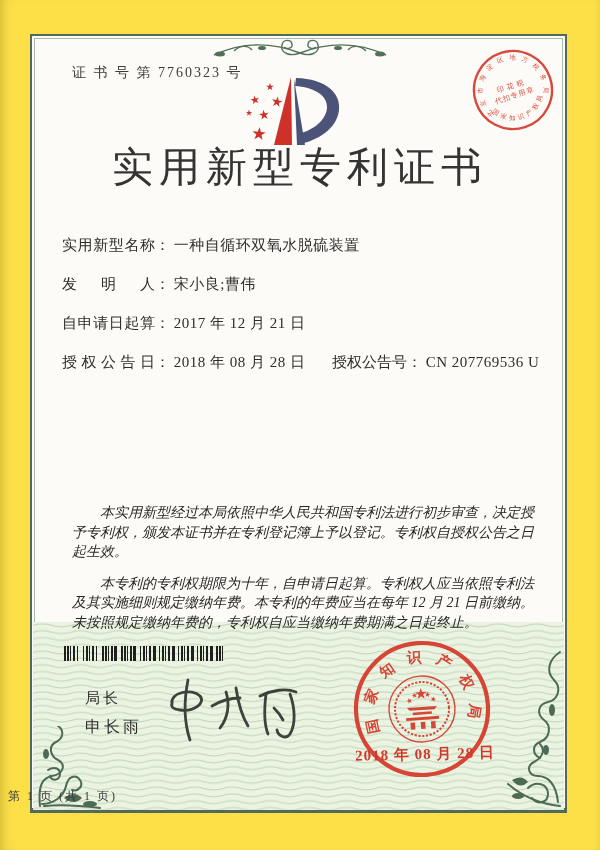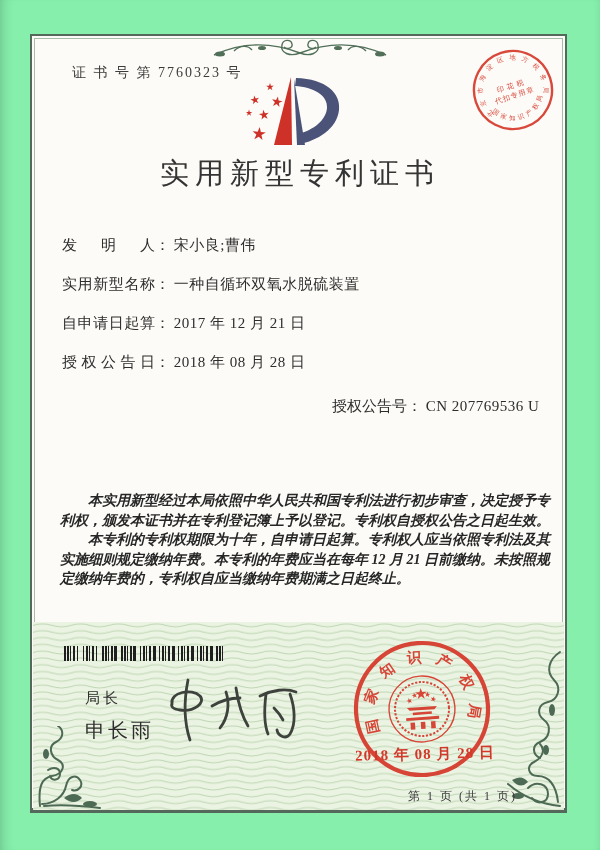--- a/index.html
+++ b/index.html
@@ -1,46 +1,46 @@
 <!DOCTYPE html>
 <html><head>
 <meta charset="utf-8">
 <style>
   html,body{margin:0;padding:0;}
   body{width:600px;height:850px;background:#f1f0ec;font-family:"Liberation Serif","DejaVu Serif",serif;}
-  .page{position:relative;width:600px;height:850px;background:#86efac;overflow:hidden;
+  .page{position:relative;width:600px;height:850px;background:#fde047;overflow:hidden;
         box-shadow:inset 12px 0 14px -12px rgba(0,0,0,.25), inset -6px 0 10px -8px rgba(0,0,0,.15);}
   .frame{position:absolute;left:30px;top:34px;width:537px;height:779px;box-sizing:border-box;
          border:2px solid #54695b;border-bottom-width:5px;background:#fcfbf7;}
   .frame-inner{position:absolute;left:2px;top:2px;right:2px;bottom:2px;border:1px solid #a6bca8;}
   .guilloche{position:absolute;left:33px;top:622px;width:531px;height:188px;z-index:1;}
   .ornament{position:absolute;z-index:2;}
   .cert-no{position:absolute;left:72px;top:64px;font-size:14px;letter-spacing:2px;color:#3c3c3c;z-index:3;}
   .logo{position:absolute;left:246px;top:70px;z-index:3;}
-  .title{position:absolute;left:0;top:154px;width:600px;text-align:center;font-size:29px;
+  .title{position:absolute;left:0;top:140px;width:600px;text-align:center;font-size:41px;
          letter-spacing:6px;color:#343434;z-index:3;}
   .fields{position:absolute;left:62px;top:236px;width:480px;z-index:3;font-size:15px;color:#2d2d2d;}
   .frow{position:relative;height:17px;margin-bottom:22px;white-space:nowrap;}
   .flabel{display:inline-block;width:93px;text-align:justify;text-align-last:justify;vertical-align:top;}
   .fvalue{letter-spacing:.5px;}
-  .pair2{position:absolute;left:270px;top:0;margin-top:44px;}
+  .pair2{position:absolute;left:270px;top:0;}
   .paras{position:absolute;left:60px;top:491px;width:491px;z-index:3;font-size:14px;line-height:19.5px;
          color:#262626;font-style:italic;}
-  .paras p{margin:0;text-indent:2em;font-weight:bold;}
+  .paras p{margin:12px;text-indent:2em;}
   .barcode{position:absolute;left:64px;top:646px;width:160px;height:15px;z-index:3;
     background:repeating-linear-gradient(90deg,#1f1f1f 0 1.5px,rgba(0,0,0,0) 1.5px 3px,#1f1f1f 3px 5px,
       rgba(0,0,0,0) 5px 6px,#1f1f1f 6px 7px,rgba(0,0,0,0) 7px 9.5px);}
   .sig-title{position:absolute;left:85px;top:689px;font-size:15px;letter-spacing:3px;color:#2e2e2e;z-index:3;}
-  .sig-name{position:absolute;left:85px;top:717px;font-size:20px;letter-spacing:3px;color:#2e2e2e;z-index:3;}
+  .sig-name{position:absolute;left:85px;top:717px;font-size:16px;letter-spacing:3px;color:#2e2e2e;z-index:3;}
   .sig-hand{position:absolute;left:148px;top:666px;z-index:3;}
   .seal-top{position:absolute;left:466px;top:43px;z-index:4;opacity:.93;}
   .seal-bottom{position:absolute;left:347px;top:634px;z-index:4;opacity:.95;}
   .seal-date{position:absolute;left:350px;top:745px;width:150px;text-align:center;font-size:15px;
              letter-spacing:1px;color:#d23729;z-index:5;transform:rotate(-1.5deg);font-weight:bold;}
-  .footer{position:absolute;left:0;top:788px;width:517px;text-align:right;font-size:12px;
+  .footer{position:absolute;left:8px;top:788px;width:517px;text-align:left;font-size:12px;
           letter-spacing:2px;color:#3a3a3a;z-index:3;}
   svg text{font-family:"Liberation Serif","DejaVu Serif",serif;}
 </style>
 </head>
 <body>
 
 <div class="page">
 
   <div class="frame">
     <div class="frame-inner"></div>
@@ -118,26 +118,26 @@
     <use href="#star" transform="translate(31,32) scale(5.6) rotate(10)"></use>
     <use href="#star" transform="translate(3,43) scale(3.4)"></use>
     <use href="#star" transform="translate(18,45) scale(5.2) rotate(-8)"></use>
     <use href="#star" transform="translate(13,64) scale(7) rotate(6)"></use>
   </svg>
 
   <div class="title">实用新型专利证书</div>
 
   <div class="fields">
     <div class="frow">
+      <span class="flabel">实用新型名称</span><span>：</span>
+      <span class="fvalue">一种自循环双氧水脱硫装置</span>
+    </div>
+    <div class="frow">
       <span class="flabel">发明人</span><span>：</span>
       <span class="fvalue">宋小良;曹伟</span>
-    </div>
-    <div class="frow">
-      <span class="flabel">实用新型名称</span><span>：</span>
-      <span class="fvalue">一种自循环双氧水脱硫装置</span>
     </div>
     <div class="frow">
       <span class="flabel">自申请日起算</span><span>：</span>
       <span class="fvalue">2017 年 12 月 21 日</span>
     </div>
     <div class="frow">
       <span class="flabel">授权公告日</span><span>：</span>
       <span class="fvalue">2018 年 08 月 28 日</span>
       <span class="pair2">
         <span>授权公告号</span><span>：</span>

